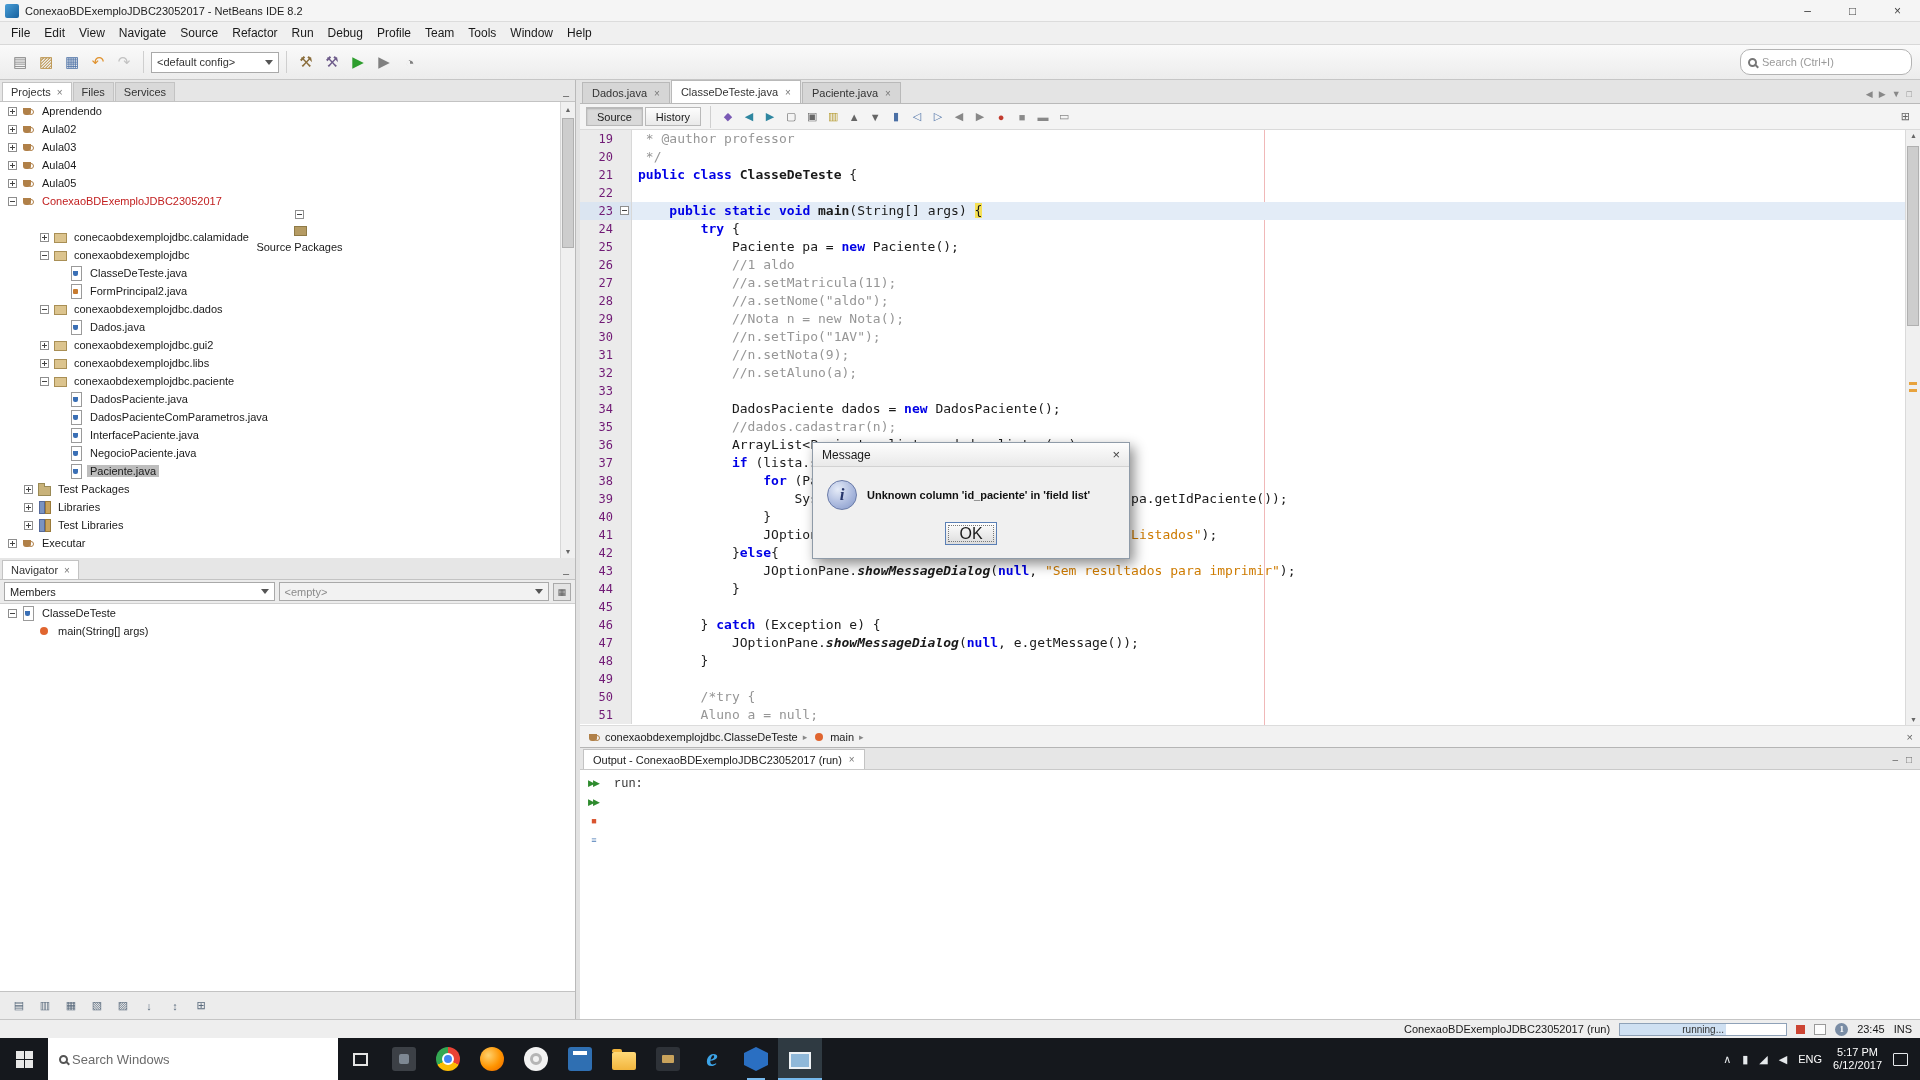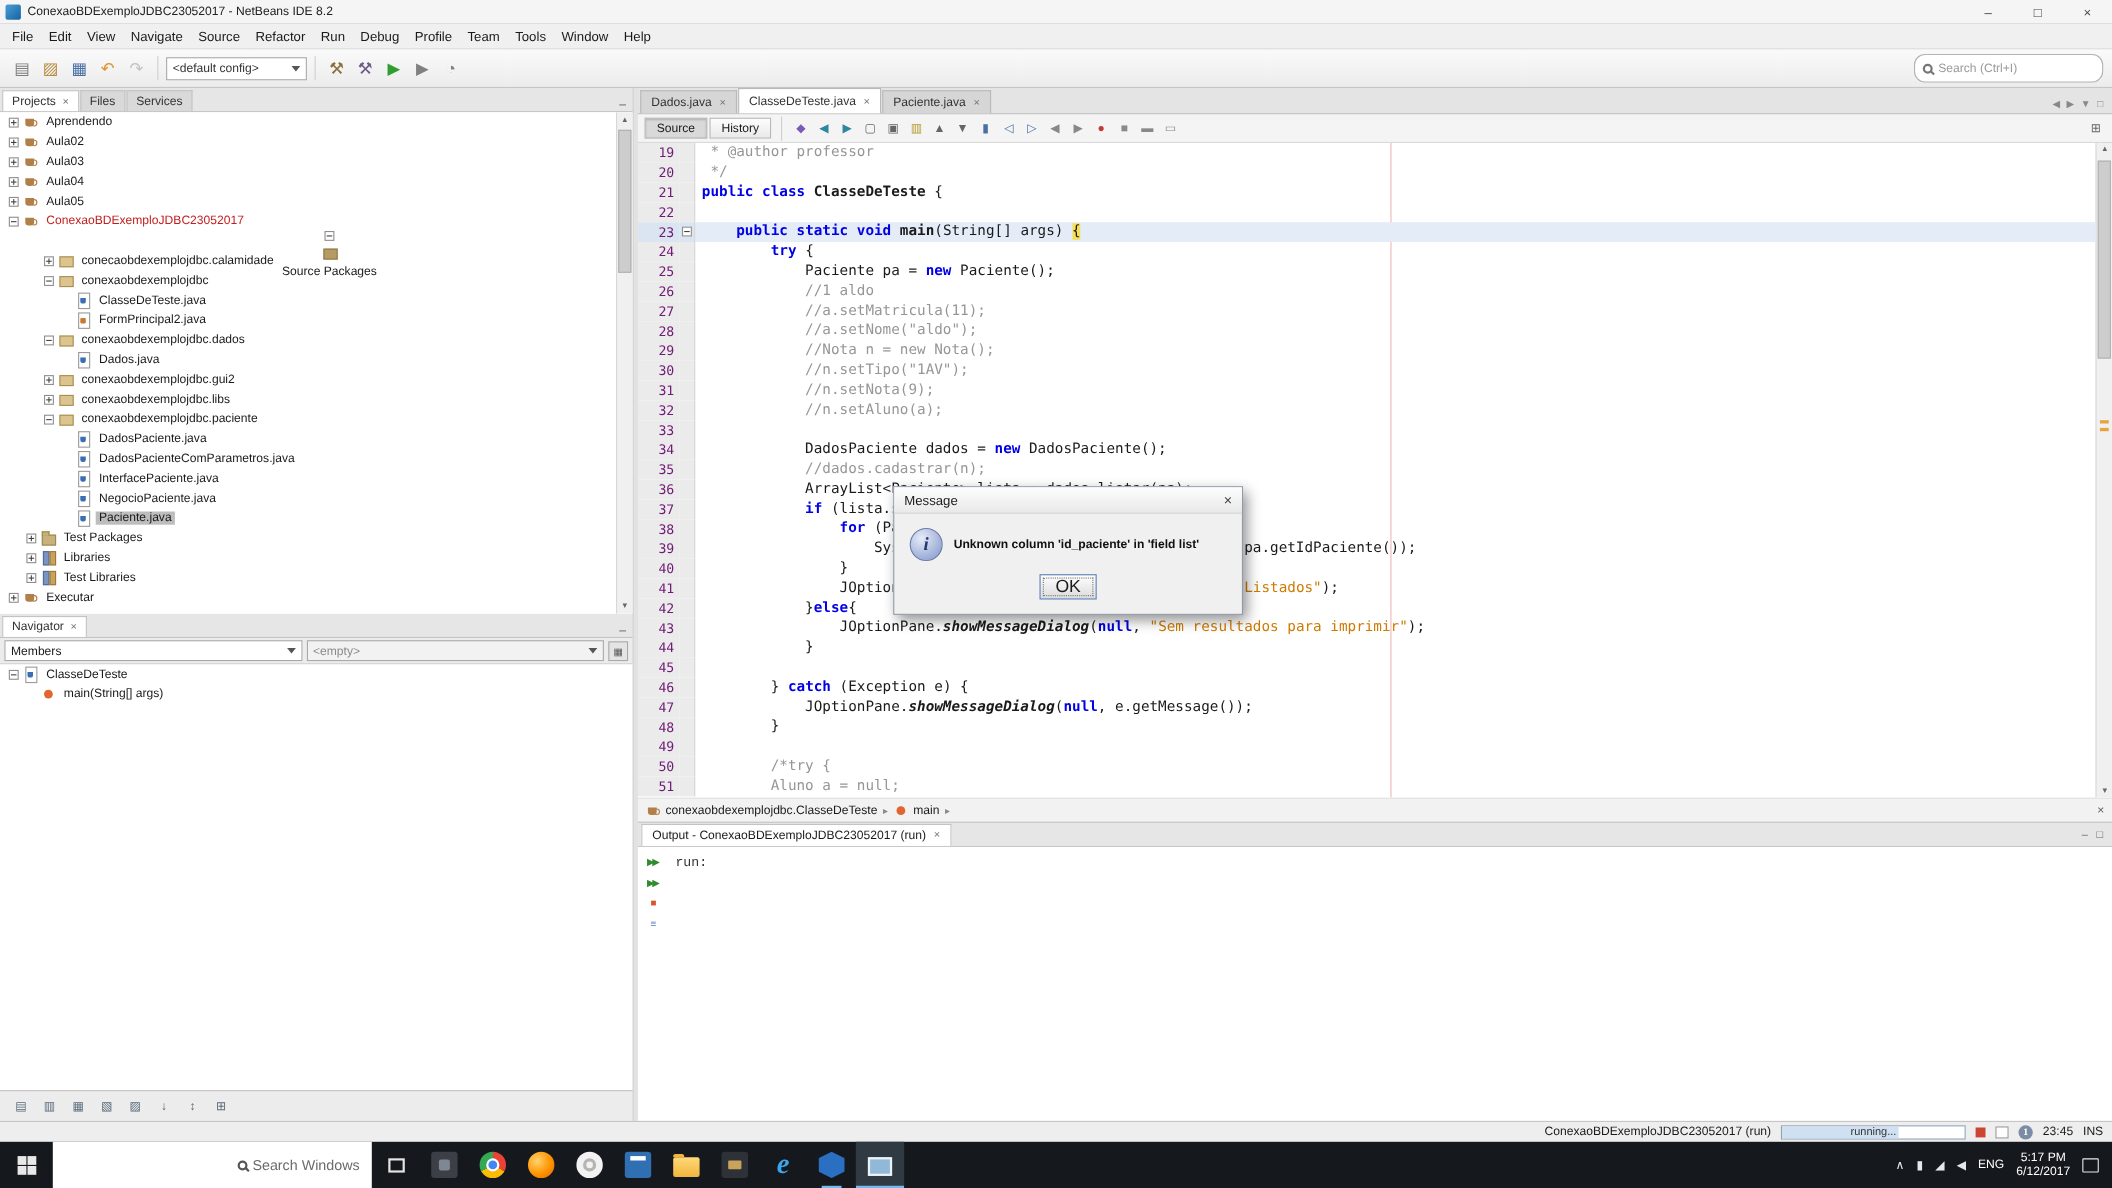--- a/index.html
+++ b/index.html
@@ -138,21 +138,21 @@
   .sb-progress span { position:relative; }
   .sb-stop { width:9px; height:9px; background:#cc4433; }
   .sb-pane { width:12px; height:11px; border:1px solid #9a9a9a; background:#fdfdfd; }
   .sb-notif { width:13px; height:13px; border-radius:50%; background:#7a8da5; color:#fff; display:flex; align-items:center; justify-content:center; font:bold 9px "Liberation Serif",serif; }
 
   
   #taskbar { height:42px; flex:none; background:#15181d; display:flex; align-items:stretch; color:#fff; }
   .tb-start { width:48px; display:flex; align-items:center; justify-content:center; }
   .win-logo { width:17px; height:17px; display:grid; grid-template-columns:8px 8px; grid-template-rows:8px 8px; gap:1px; }
   .win-logo i { background:#e8e8e8; }
-  .tb-search { width:290px; background:#fff; display:flex; align-items:center; gap:4px; padding:0 11px; color:#6b6b6b; font-size:13px;justify-content:flex-end; }
+  .tb-search { width:290px; background:#fff; display:flex; align-items:center; gap:4px; padding:0 11px; color:#6b6b6b; font-size:13px; }
   .tb-search .mag { border-color:#555; }
   .tb-search .mag::after { background:#555; }
   .tb-taskview { width:44px; display:flex; align-items:center; justify-content:center; }
   .tv { width:15px; height:13px; border:2px solid #e4e4e4; position:relative; }
   .tb-app { width:44px; display:flex; align-items:center; justify-content:center; position:relative; }
   .tb-app.active { background:#2f3a42; box-shadow:inset 0 -2px 0 #76b9ed; }
   .run-ind { position:absolute; bottom:0; left:13px; right:13px; height:2px; background:#76b9ed; }
   .ai { width:24px; height:24px; position:relative; flex:none; }
   .ai-dark { background:#3c4046; border-radius:3px; }
   .ai-dark::after { content:""; position:absolute; inset:7px; background:#7e8893; border-radius:2px; }

